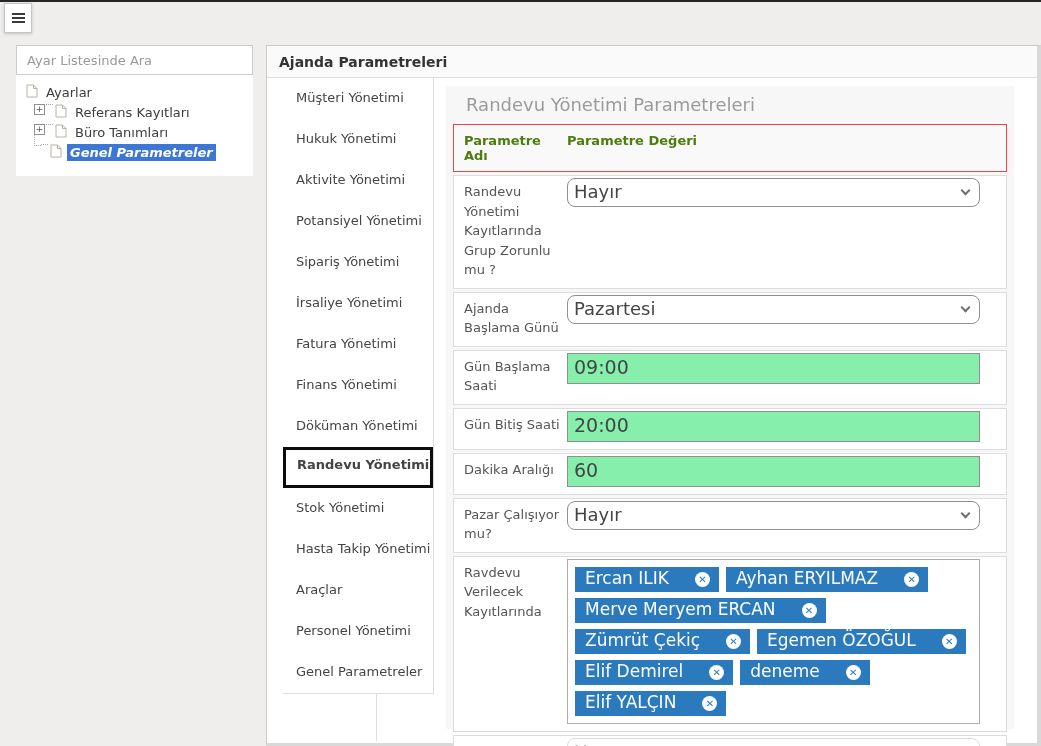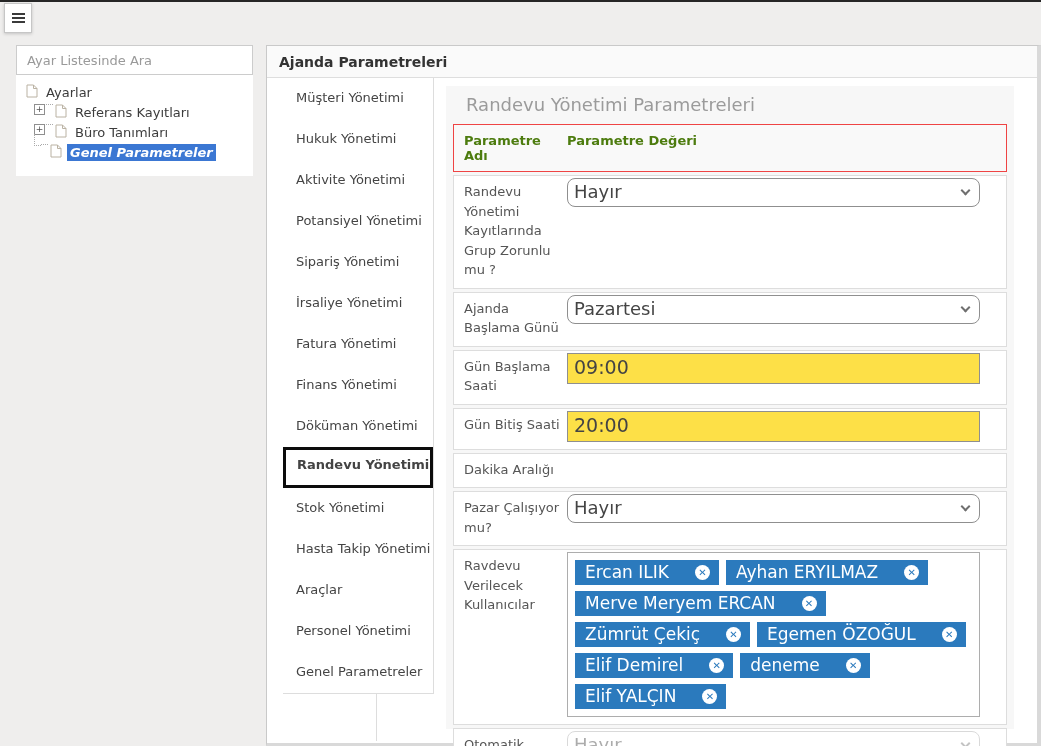--- a/index.html
+++ b/index.html
@@ -79,21 +79,21 @@
   .selwrap .chev {
     position:absolute; right:11px; top:9px; width:7px; height:7px;
     border-right:2px solid #6f6f6f; border-bottom:2px solid #6f6f6f;
     transform:rotate(45deg); pointer-events:none;
   }
   .selwrap.disabled select { border-color:#cacaca; color:#8a8a8a; }
   .selwrap.disabled .chev { border-color:#c3c3c3; }
 
   .txt {
     width:100%; height:31px; font-size:19px; font-family:inherit; color:#444;
-    border:1px solid #8f8f8f; border-radius:0; padding:0 6px 2px 6px; outline:none; background:#fde047;
+    border:1px solid #8f8f8f; border-radius:0; padding:0 6px 2px 6px; outline:none; background:#86efac;
   }
 
   .tagbox {
     border:1px solid #adadad; background:#fff; min-height:118px; padding:7px;
     display:flex; flex-wrap:wrap; gap:6px 7px; align-content:flex-start;
   }
   .tag {
     display:inline-flex; align-items:center; gap:26px; height:25px;
     background:#2b7abd; color:#fff; font-size:17px; padding:0 9px 2px 10px; cursor:default;
   }
@@ -204,29 +204,30 @@
         <div class="prow">
           <div class="pname">Gün Başlama Saati</div>
           <div class="pvalue"><input class="txt" type="text" value="09:00" style=""></div>
         </div>
         <div class="prow">
           <div class="pname">Gün Bitiş Saati</div>
           <div class="pvalue"><input class="txt" type="text" value="20:00" style=""></div>
         </div>
         <div class="prow">
           <div class="pname">Dakika Aralığı</div>
+          <div class="pvalue"><input class="txt" type="text" value="60" style=""></div>
         </div>
         <div class="prow">
           <div class="pname">Pazar Çalışıyor mu?</div>
           <div class="pvalue">
             <div class="selwrap"><select><option>Hayır</option></select><span class="chev"></span></div>
           </div>
         </div>
         <div class="prow">
-          <div class="pname">Ravdevu Verilecek Kullanıcılar</div>
+          <div class="pname">Ravdevu Verilecek Kayıtlarında</div>
           <div class="pvalue">
             <div class="tagbox">
               <span class="tag">
                 <span>Ercan ILIK</span>
                 <span class="tag-x">✕</span>
               </span>
               <span class="tag">
                 <span>Ayhan ERYILMAZ</span>
                 <span class="tag-x">✕</span>
               </span>

